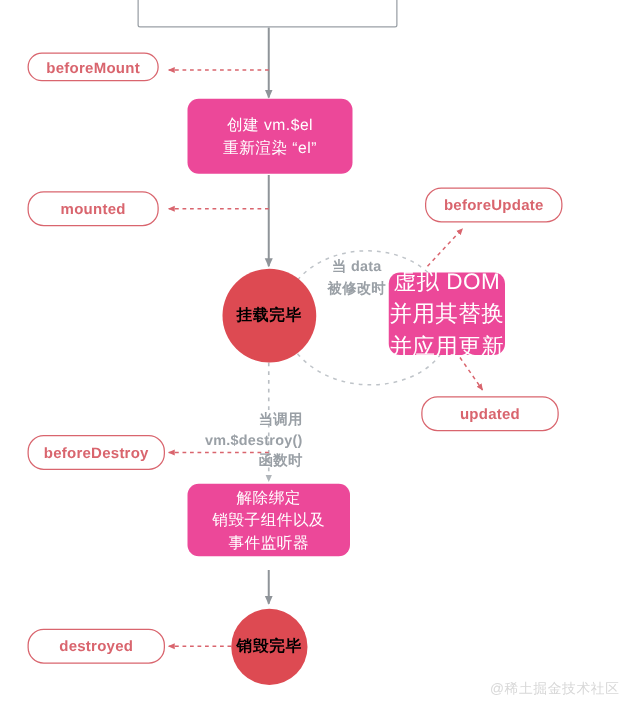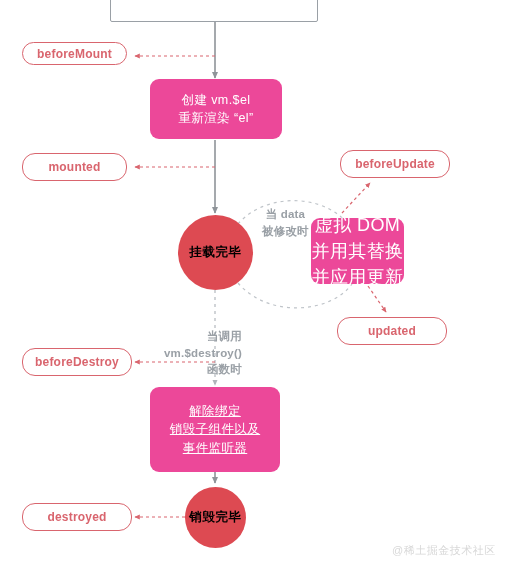--- a/index.html
+++ b/index.html
@@ -155,21 +155,21 @@
   <div class="node circle-red" style="left:178px; top:215px; width:75px; height:75px;">
     <span>挂载完毕</span>
   </div>
 
   <div class="node box-green" style="left:311px; top:218px; width:93px; height:66px; font-size:18px;">
     <span class="line">虚拟 DOM</span>
     <span class="line">并用其替换</span>
     <span class="line">并应用更新</span>
   </div>
 
-  <div class="node box-green" style="left:150px; top:387px; width:130px; height:85px;text-decoration:underline;">
+  <div class="node box-green" style="left:150px; top:387px; width:130px; height:58px;">
     <span class="line">解除绑定</span>
     <span class="line">销毁子组件以及</span>
     <span class="line">事件监听器</span>
   </div>
 
   <div class="node circle-red" style="left:185px; top:487px; width:61px; height:61px;">
     <span>销毁完毕</span>
   </div>
 
   <div class="node pill-hook" style="left:22px; top:42px; width:105px; height:23px;">

